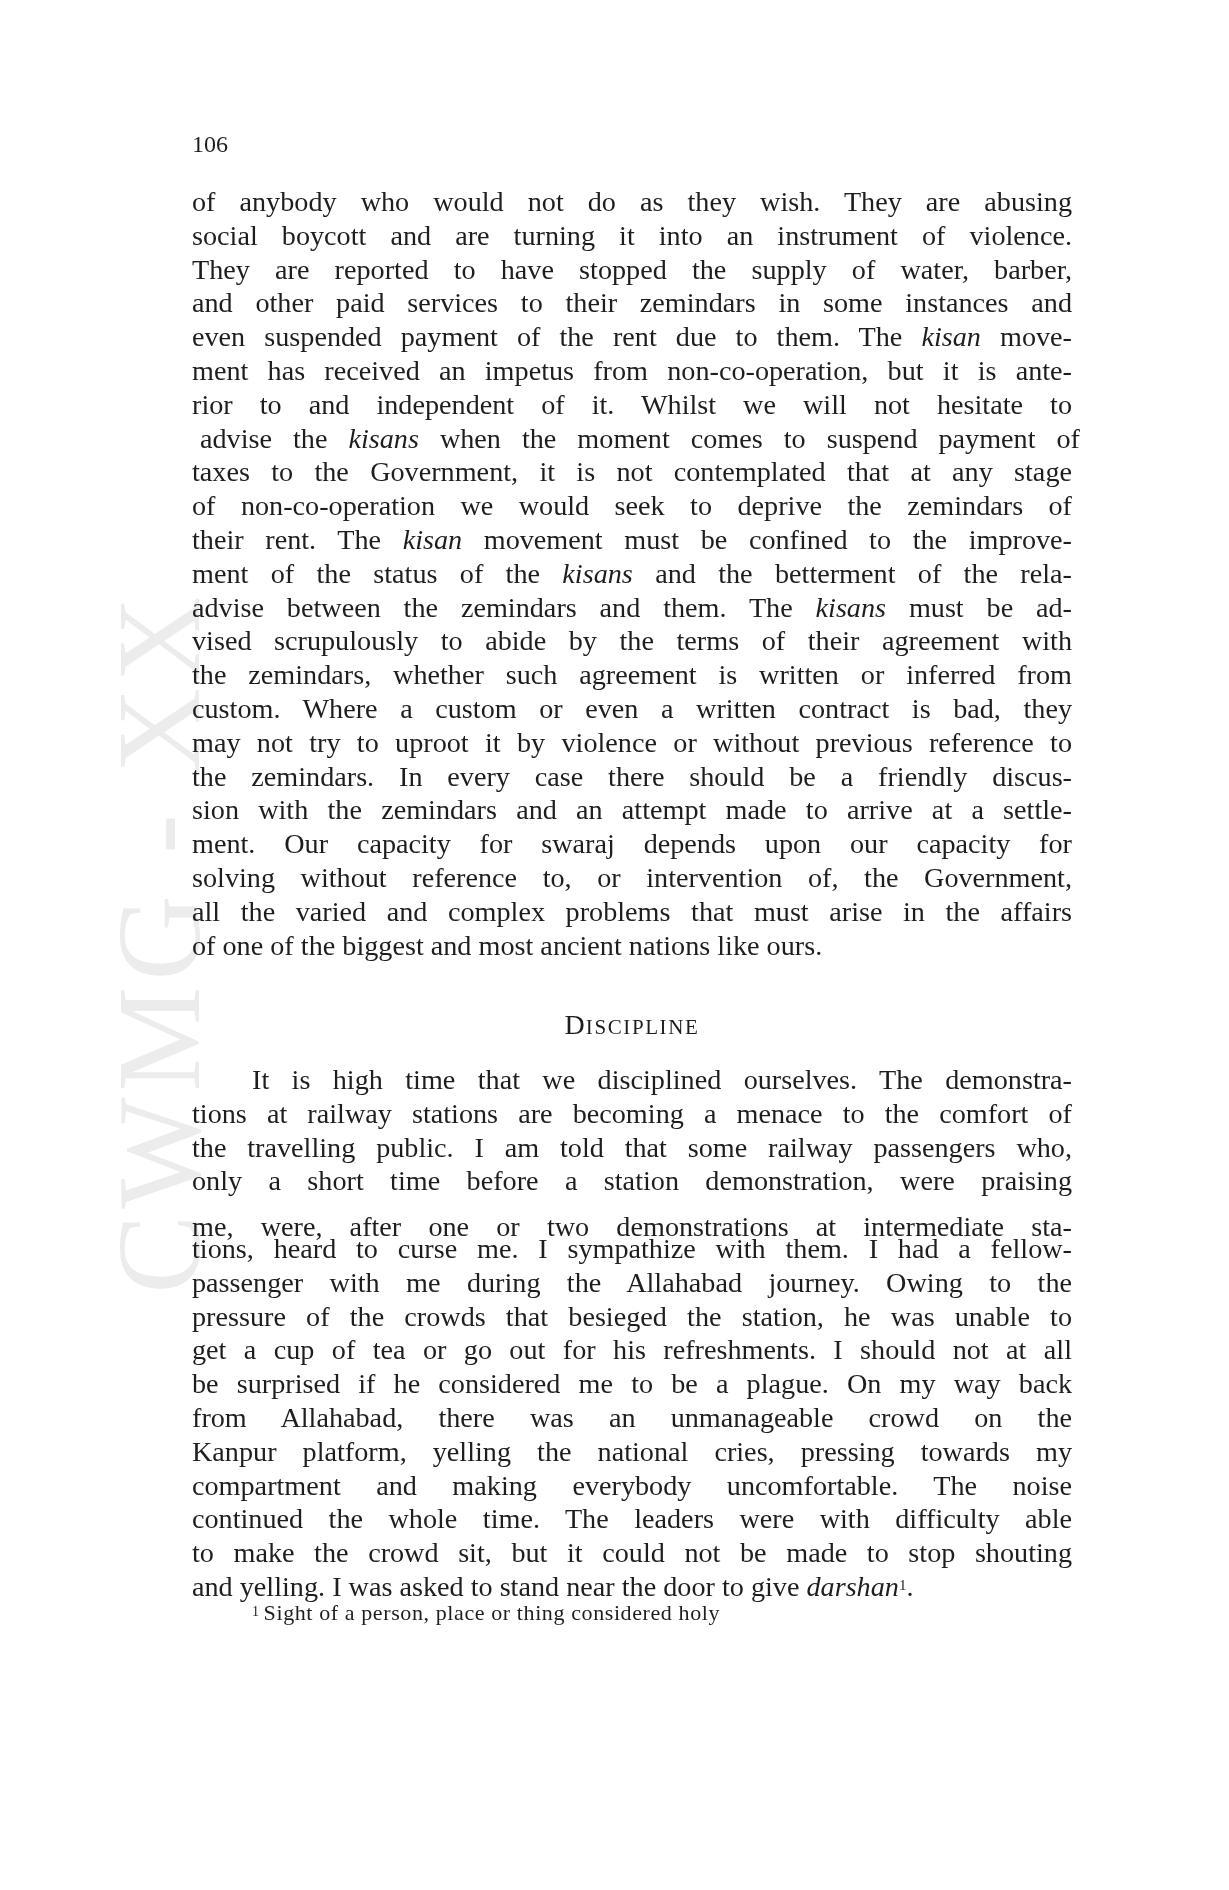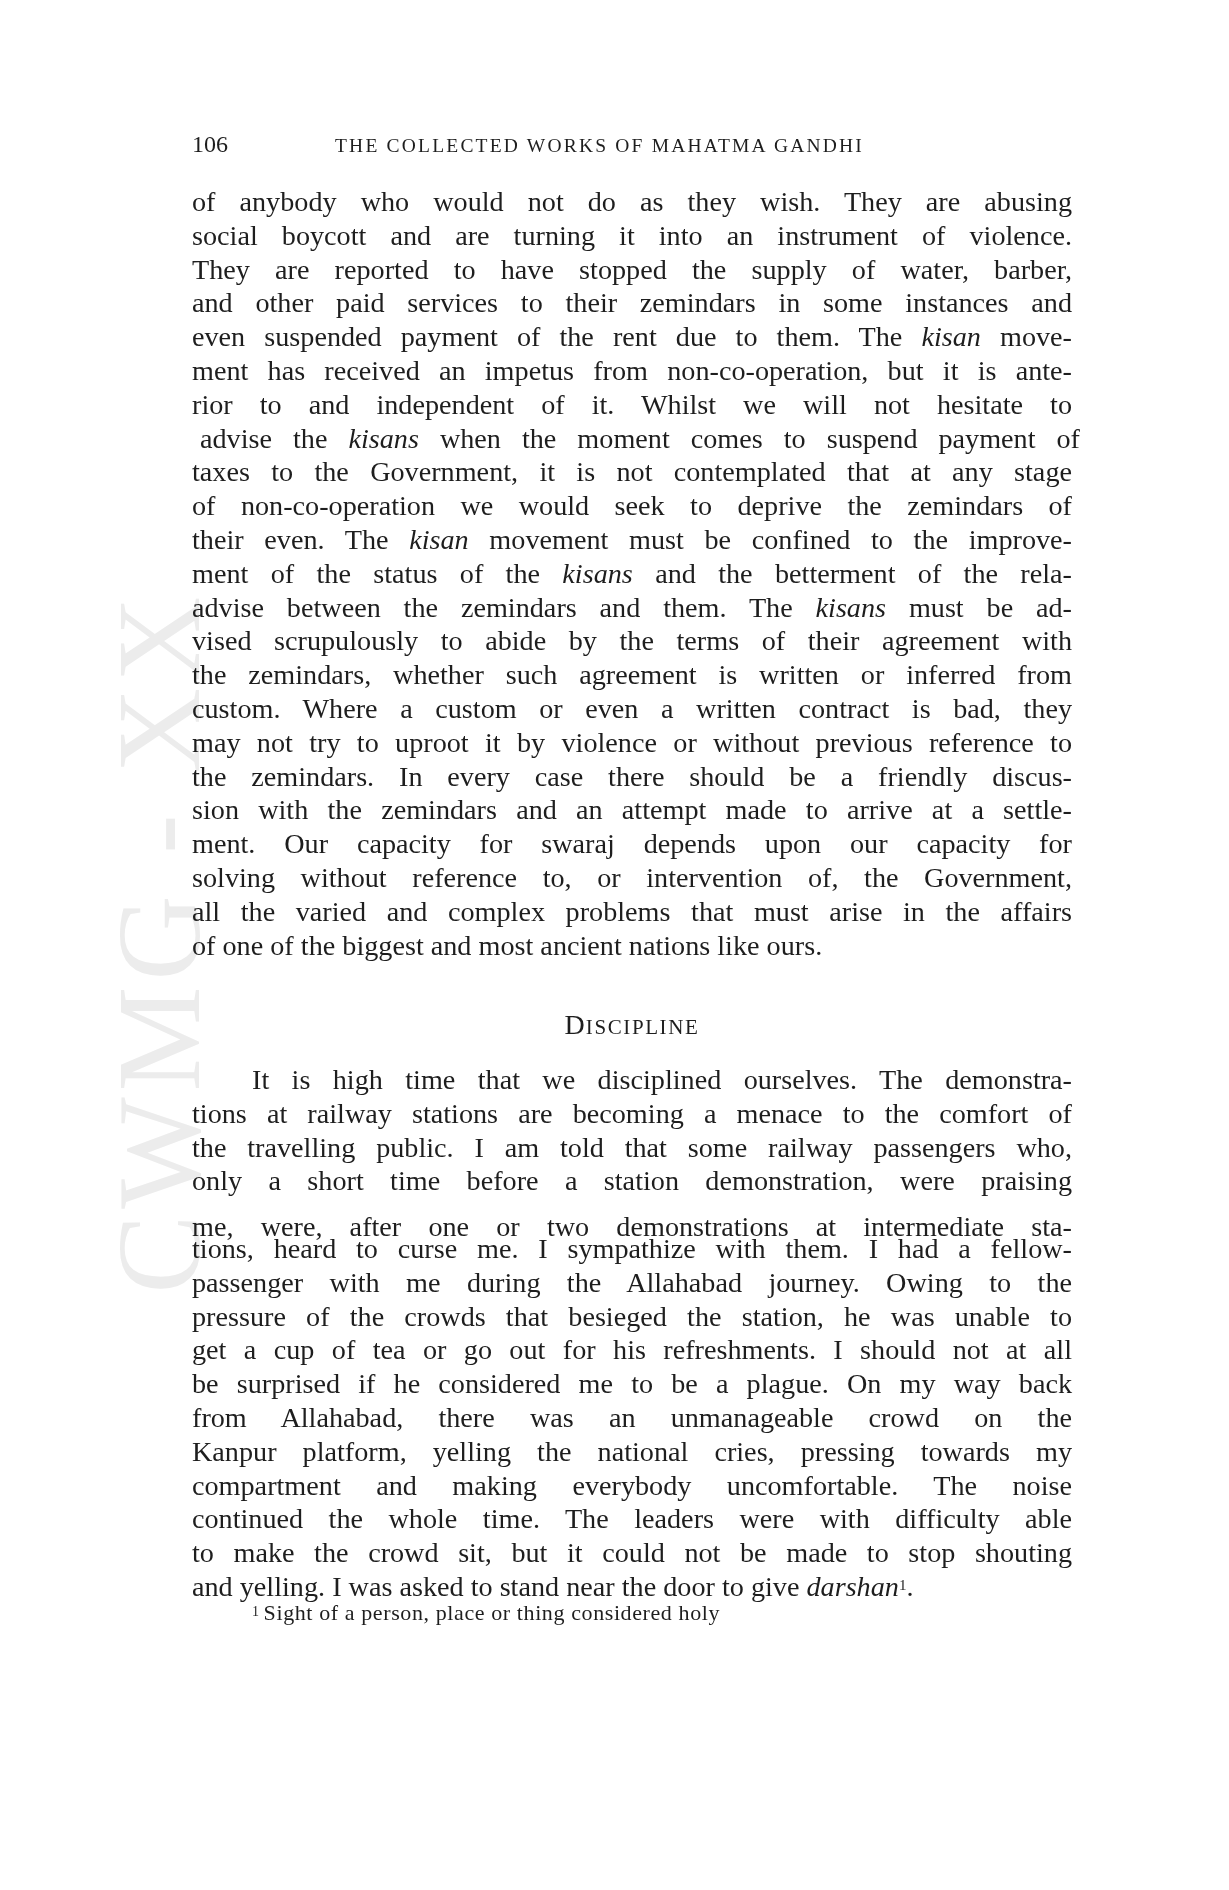--- a/index.html
+++ b/index.html
@@ -38,35 +38,34 @@
 </style>
 </head>
 <body>
 
 <div class="page">
 
   <div class="watermark">CWMG - XX</div>
 
   <div class="running-head">
     <span class="page-number">106</span>
-    <span class="running-title">THE COLLECTED WORKS OF MAHATMA GANDHI</span>
   </div>
 
   <div id="para1">
       <div class="line" style="top: 185px;"><span>of anybody who would not do as they wish. They are abusing</span></div>
       <div class="line" style="top: 218.8px;"><span>social boycott and are turning it into an instrument of violence.</span></div>
       <div class="line" style="top: 252.6px;"><span>They are reported to have stopped the supply of water, barber,</span></div>
       <div class="line" style="top: 286.4px;"><span>and other paid services to their zemindars in some instances and</span></div>
       <div class="line" style="top: 320.2px;"><span>even suspended payment of the rent due to them. The </span><i>kisan</i><span> move-</span></div>
       <div class="line" style="top: 354px;"><span>ment has received an impetus from non-co-operation, but it is ante-</span></div>
       <div class="line" style="top: 387.8px;"><span>rior to and independent of it. Whilst we will not hesitate to</span></div>
       <div class="line" style="top: 421.6px; margin-left: 8px;"><span>advise the </span><i>kisans</i><span> when the moment comes to suspend payment of</span></div>
       <div class="line" style="top: 455.4px;"><span>taxes to the Government, it is not contemplated that at any stage</span></div>
       <div class="line" style="top: 489.2px;"><span>of non-co-operation we would seek to deprive the zemindars of</span></div>
-      <div class="line" style="top: 523px;"><span>their even. The </span><i>kisan</i><span> movement must be confined to the improve-</span></div>
+      <div class="line" style="top: 523px;"><span>their rent. The </span><i>kisan</i><span> movement must be confined to the improve-</span></div>
       <div class="line" style="top: 556.8px;"><span>ment of the status of the </span><i>kisans</i><span> and the betterment of the rela-</span></div>
       <div class="line" style="top: 590.6px;"><span>advise between the zemindars and them. The </span><i>kisans</i><span> must be ad-</span></div>
       <div class="line" style="top: 624.4px;"><span>vised scrupulously to abide by the terms of their agreement with</span></div>
       <div class="line" style="top: 658.2px;"><span>the zemindars, whether such agreement is written or inferred from</span></div>
       <div class="line" style="top: 692px;"><span>custom. Where a custom or even a written contract is bad, they</span></div>
       <div class="line" style="top: 725.8px;"><span>may not try to uproot it by violence or without previous reference to</span></div>
       <div class="line" style="top: 759.6px;"><span>the zemindars. In every case there should be a friendly discus-</span></div>
       <div class="line" style="top: 793.4px;"><span>sion with the zemindars and an attempt made to arrive at a settle-</span></div>
       <div class="line" style="top: 827.2px;"><span>ment. Our capacity for swaraj depends upon our capacity for</span></div>
       <div class="line" style="top: 861px;"><span>solving without reference to, or intervention of, the Government,</span></div>

